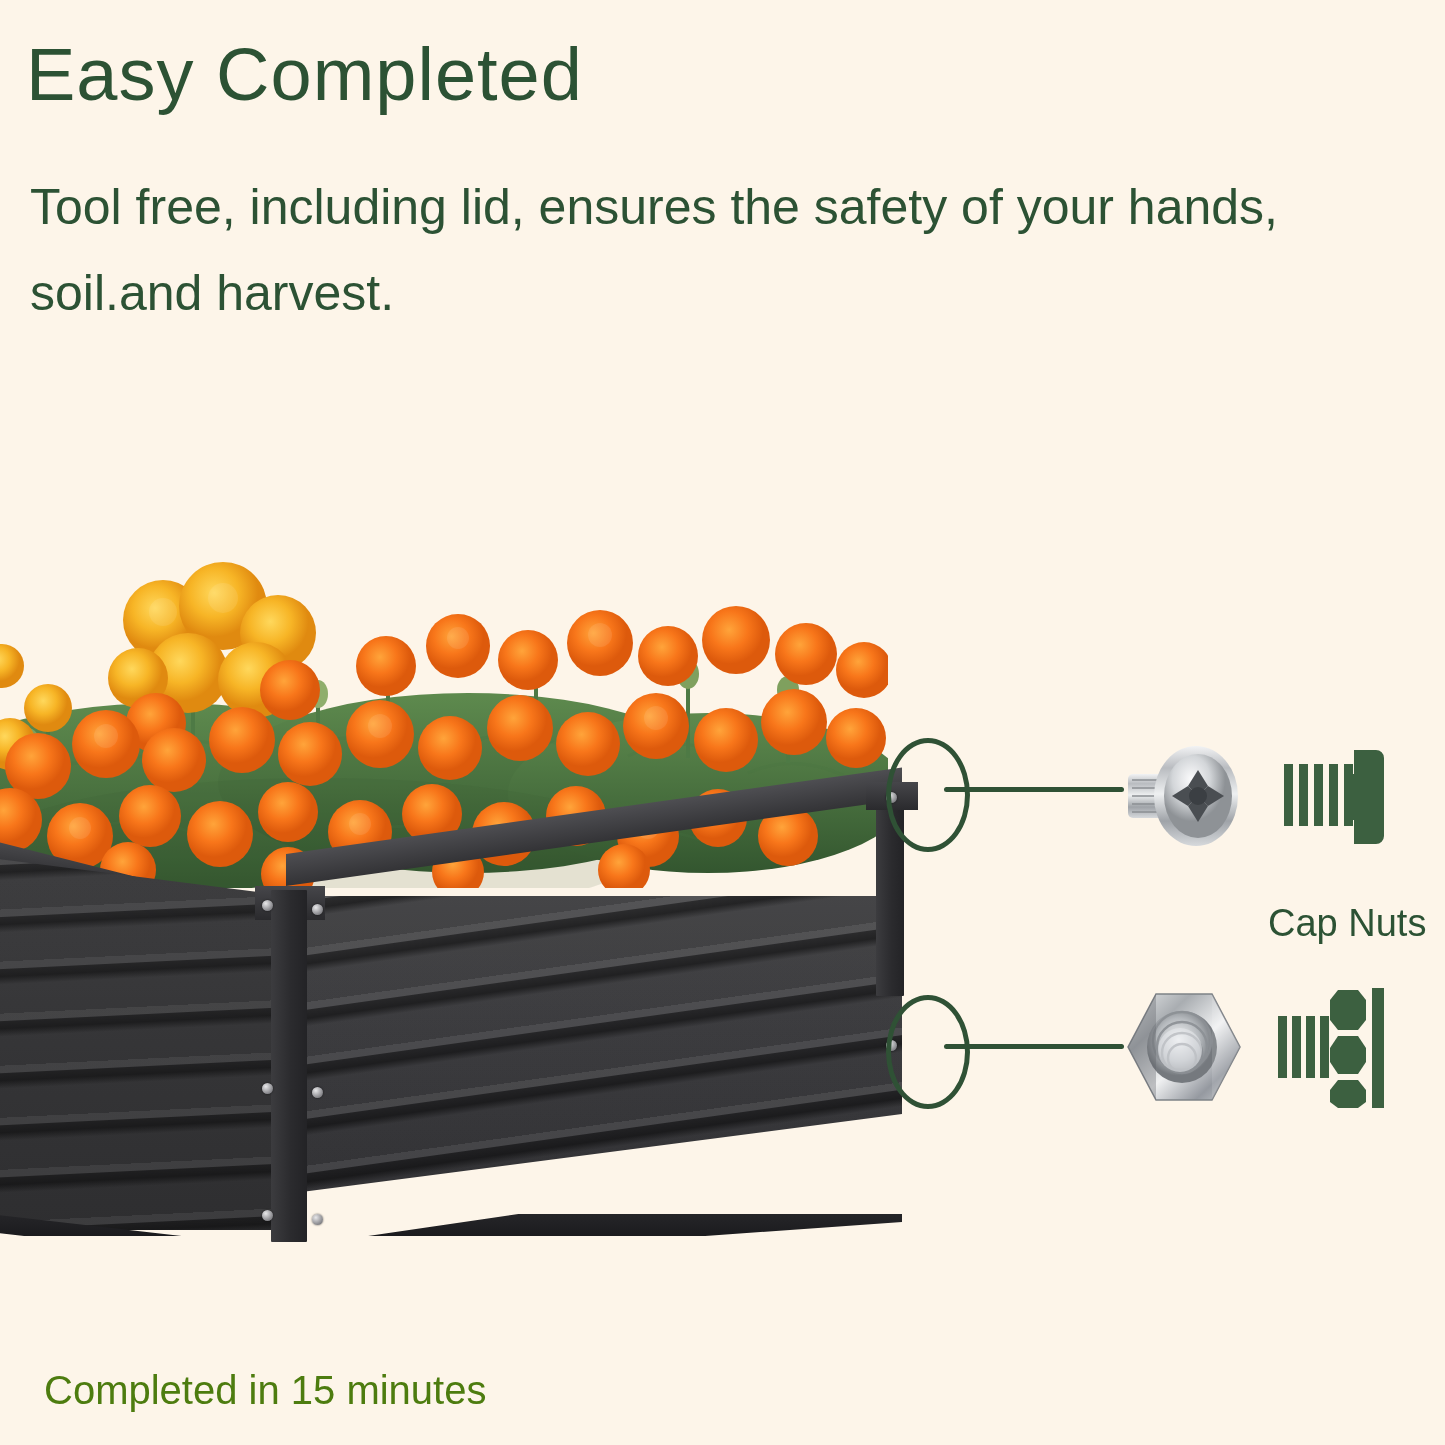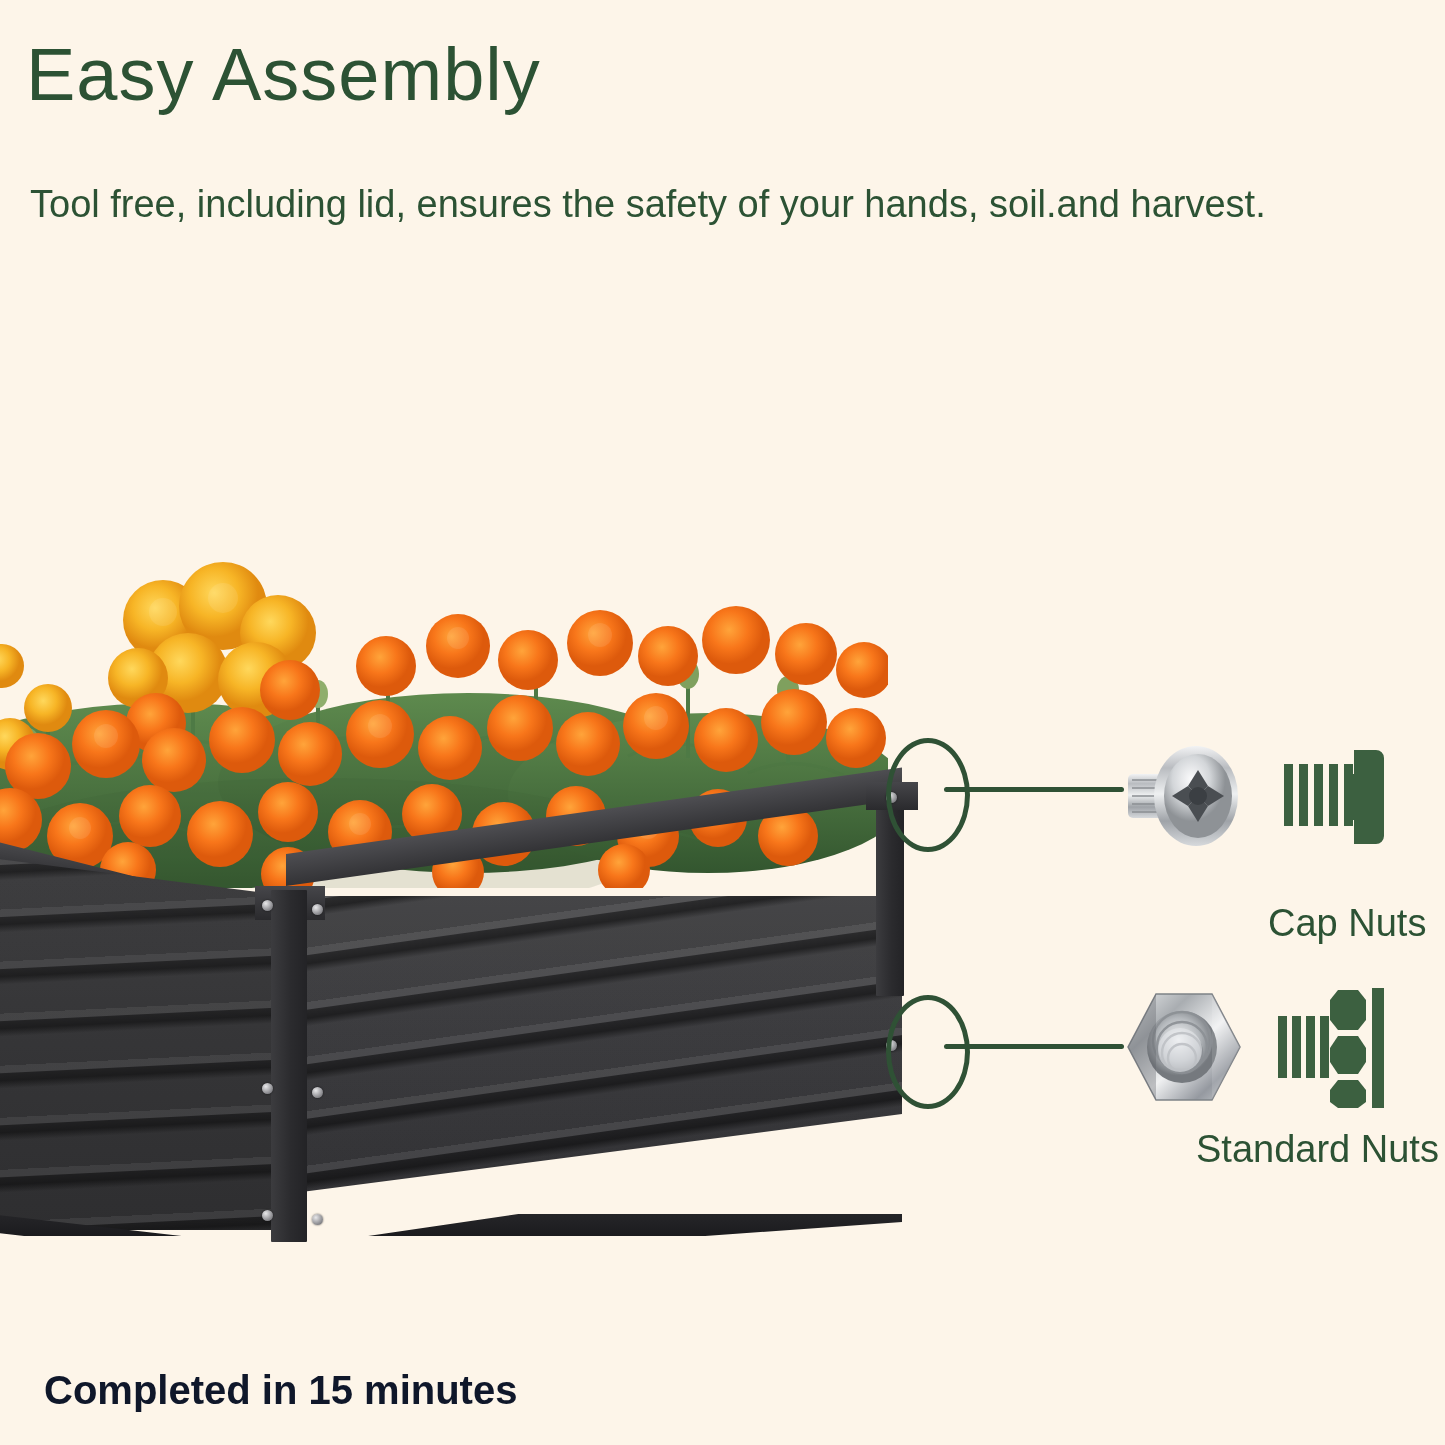--- a/index.html
+++ b/index.html
@@ -14,28 +14,28 @@
 
   
   .title{
     position:absolute;left:26px;top:38px;
     font-size:74px;line-height:1.0;
     color:#2c5234;font-weight:400;
     letter-spacing:1px;
     white-space:nowrap;
   }
   .subtitle{
-    position:absolute;left:30px;top:172px;
+    position:absolute;left:30px;top:164px;
     width:1280px;
-    font-size:38px;line-height:1.72;
+    font-size:50px;line-height:1.72;
     color:#2c5234;font-weight:400;
   }
   .footnote{
     position:absolute;left:44px;top:1368px;
-    font-size:40px;color:#0f172a;font-weight:700;
+    font-size:40px;color:#4d7c0f;font-weight:400;
     white-space:nowrap;
   }
 
   
   .planter{position:absolute;left:-10px;top:800px;width:950px;height:500px;}
 
   
   .face-left{
     position:absolute;left:0px;top:58px;width:300px;height:372px;
     background:linear-gradient(180deg,#3a3a3c 0%,#313133 50%,#2a2a2c 100%);
@@ -122,21 +122,21 @@
   
   .bolt{position:absolute;}
   .nut{position:absolute;}
   .schem{position:absolute;}
 </style>
 </head>
 <body style="background: rgb(253, 245, 233);">
 
 <div class="stage">
 
-  <div class="title">Easy Assembly</div>
+  <div class="title">Easy Completed</div>
   <div class="subtitle">Tool free, including lid, ensures the safety of your hands, soil.and harvest.</div>
   <div class="footnote">Completed in 15 minutes</div>
 
   <div class="flowers">
     <svg width="900" height="340" viewBox="0 0 900 340">
       <defs>
         <radialGradient id="og" cx="40%" cy="35%">
           <stop offset="0%" stop-color="#ffa43a"></stop>
           <stop offset="55%" stop-color="#f8761a"></stop>
           <stop offset="100%" stop-color="#dd5a0c"></stop>
@@ -399,15 +399,14 @@
 
         <polygon points="62,50 82,50 90,62 90,76 82,88 62,88 54,76 54,62"></polygon>
 
         <polygon points="62,94 82,94 90,104 90,116 82,122 62,122 54,116 54,104"></polygon>
 
         <rect x="96" y="2" width="12" height="120"></rect>
       </g>
     </svg>
   </div>
 
-  <div class="hw-label" style="left:1196px;top:1128px;">Standard Nuts</div>
 
 </div>
 
 </body></html>

